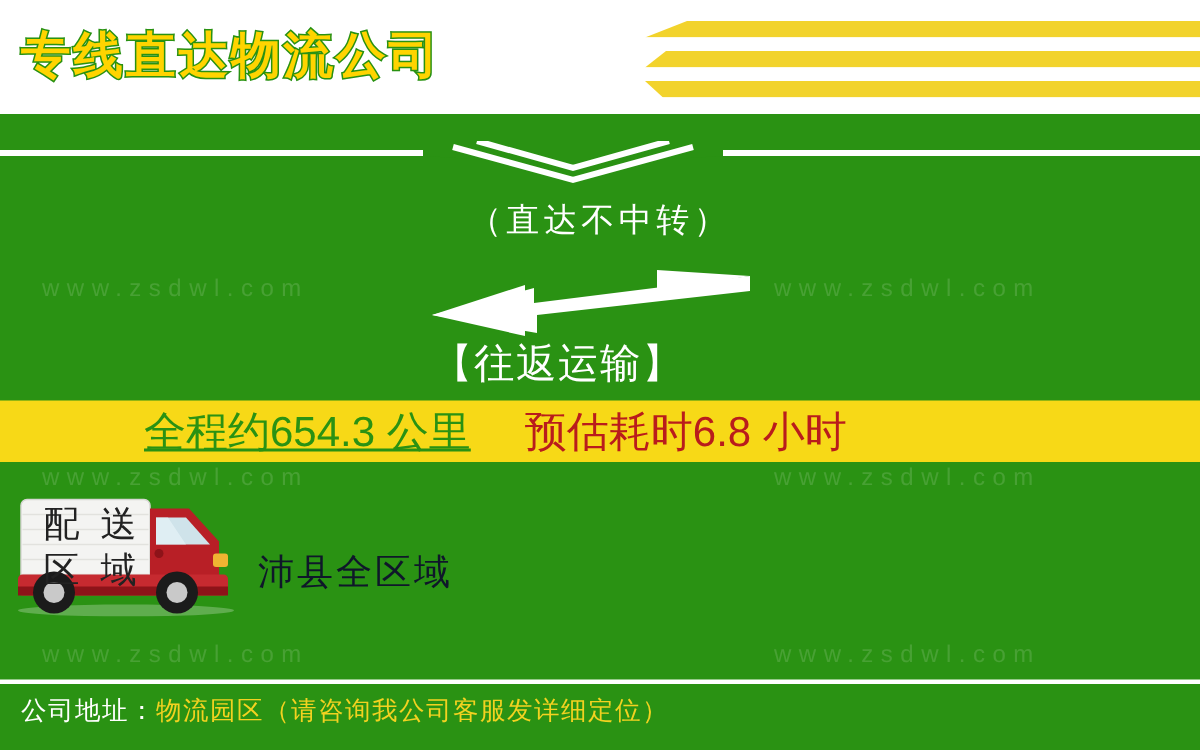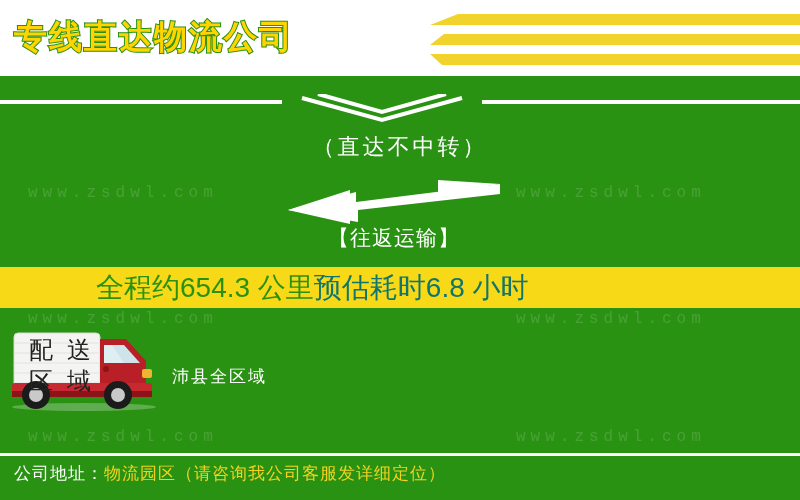--- a/index.html
+++ b/index.html
@@ -75,70 +75,69 @@
   }
 
   
   .arrow-wrap{
     position:absolute;left:288px;top:104px;width:212px;height:50px;
   }
   .arrow-wrap svg{display:block;}
 
   .roundtrip{
     position:absolute;left:288px;top:148px;width:212px;
-    text-align:center;color:#ffffff;font-size:21px;letter-spacing:1px;
+    color:#ffffff;font-size:27px;letter-spacing:1px;
   }
 
   
   .stats{
     position:absolute;left:0;top:191px;width:800px;height:41px;
     background:#f7d917;
     display:flex;align-items:center;
   }
   .stats .kmblock{
-    margin-left:96px;color:#2a9213;font-size:28px;white-space:nowrap;
+    margin-left:96px;color:#2a9213;font-size:28px;white-space:nowrap;text-decoration:underline;
   }
   .stats .hrblock{
-    color:#0f766e;font-size:28px;white-space:nowrap;
+    margin-left:36px;color:#b91c1c;font-size:28px;white-space:nowrap;
   }
 
   
   .truck{
     position:absolute;left:6px;top:253px;width:156px;height:82px;
   }
   .truck svg{display:block;}
   .truck-label-grid{
     position:absolute;left:22px;top:258px;width:76px;height:62px;
     display:grid;grid-template-columns:1fr 1fr;grid-template-rows:1fr 1fr;
     align-items:center;justify-items:center;
     font-size:24px;color:#222222;line-height:1;
   }
   .coverage{
     position:absolute;left:172px;top:289px;
-    color:#ffffff;font-size:17px;letter-spacing:2px;
+    color:#0f172a;font-size:24px;letter-spacing:2px;
   }
 
   
   .rule-bottom{
     position:absolute;left:0;top:377px;width:800px;height:3px;
     background:#ffffff;
   }
   .addr{
     position:absolute;left:14px;top:386px;width:780px;
     font-size:17px;white-space:nowrap;letter-spacing:1px;
   }
   .addr .lbl{color:#ffffff;}
   .addr .val{color:#f3d220;}
 
   
   .wm{
     position:absolute;color:rgba(255,255,255,0.14);
     font-size:16px;letter-spacing:5px;white-space:nowrap;
     pointer-events:none;
-    font-family:Liberation Mono, monospace;
   }
   .wm1{left:28px;top:108px;}
   .wm2{left:516px;top:108px;}
   .wm3{left:28px;top:234px;}
   .wm4{left:516px;top:234px;}
   .wm5{left:28px;top:352px;}
   .wm6{left:516px;top:352px;}
 </style>
 </head>
 <body>

